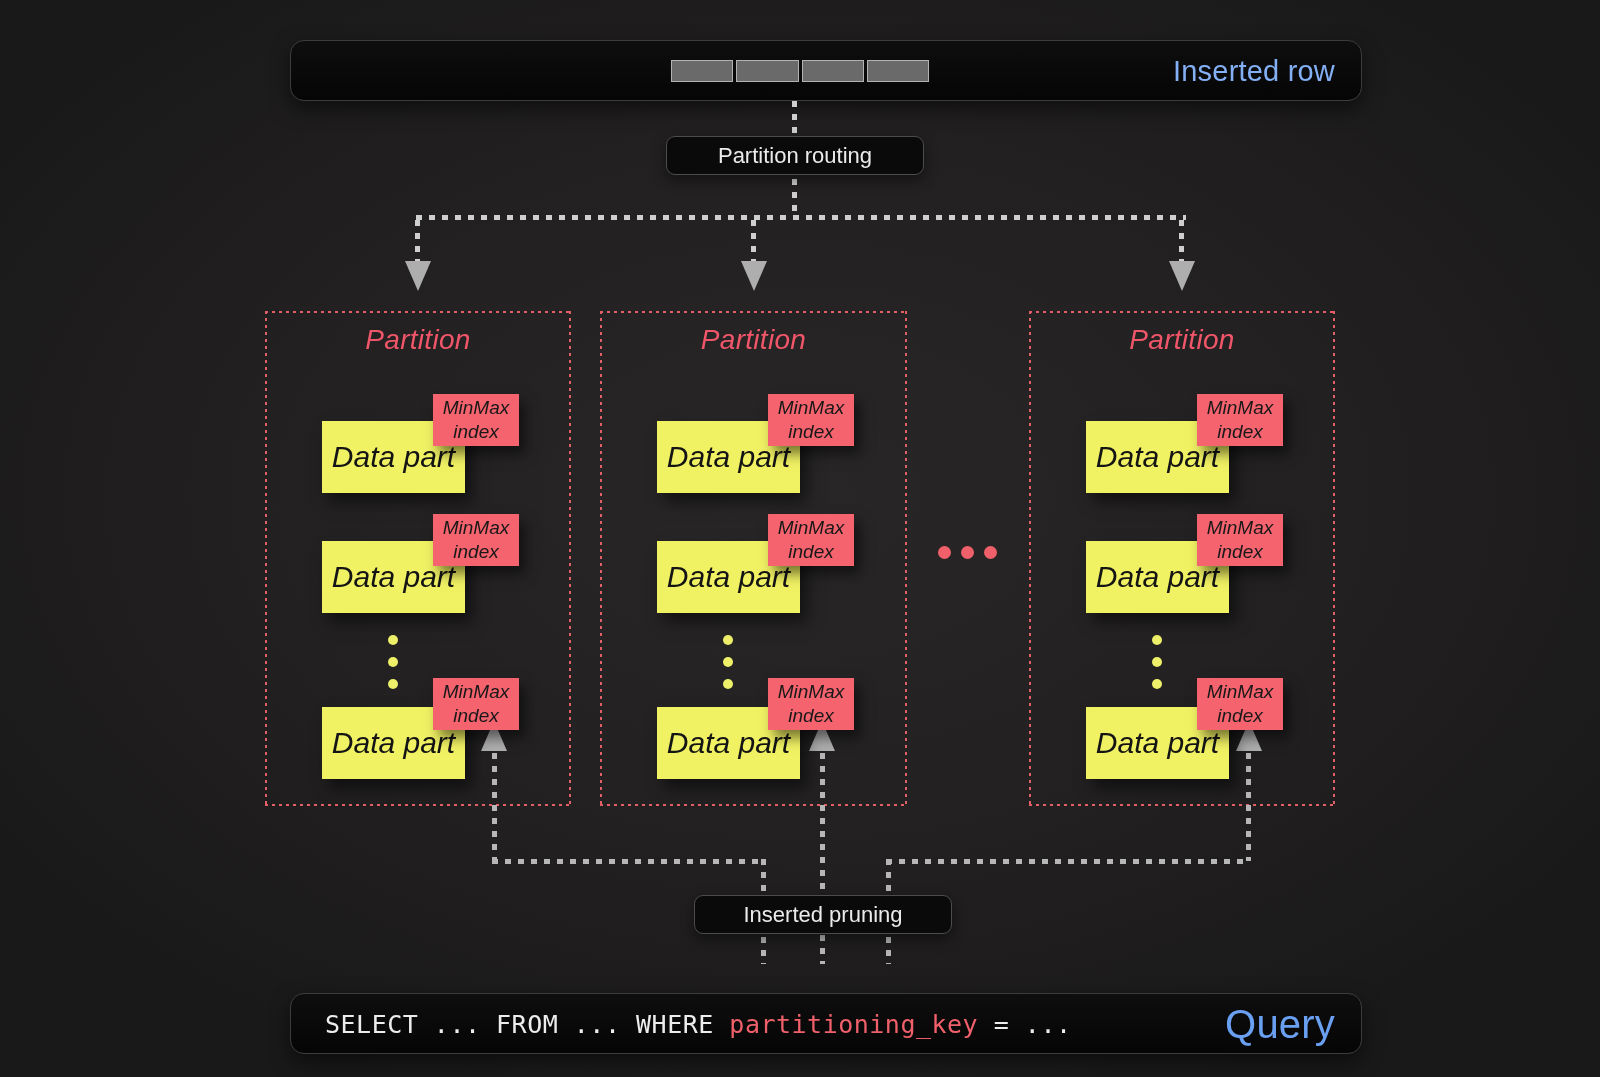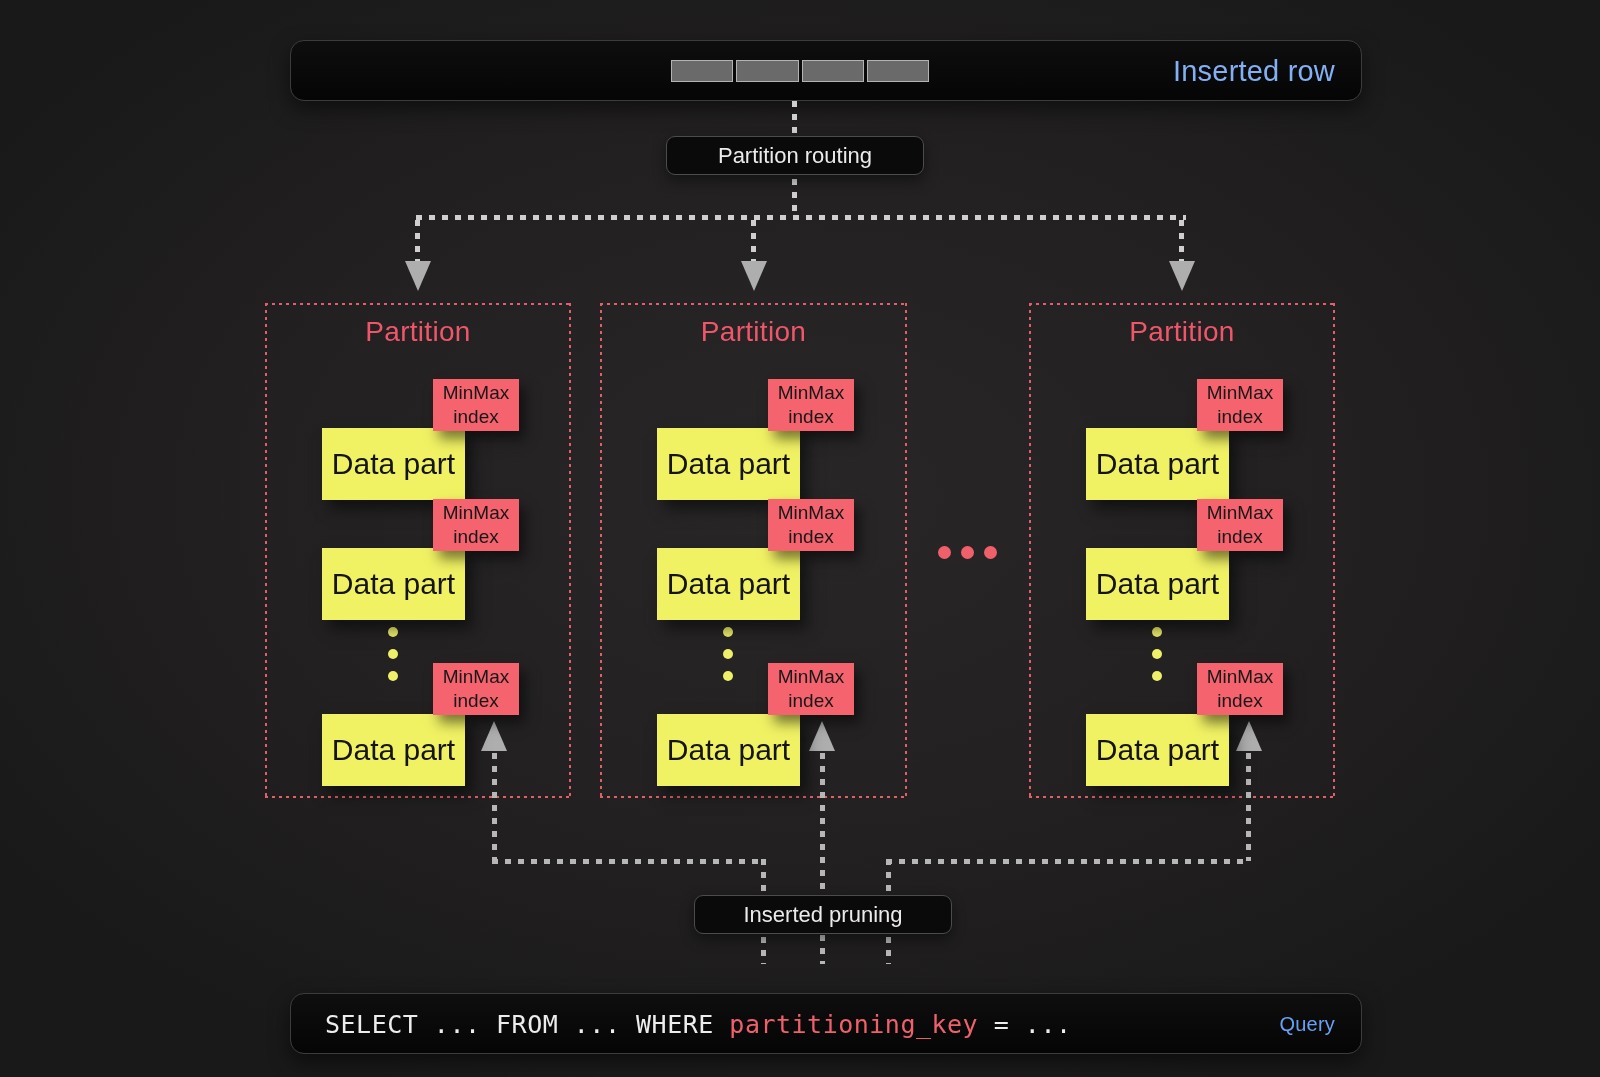--- a/index.html
+++ b/index.html
@@ -15,21 +15,21 @@
     background:linear-gradient(#0e0e0e,#050505);
     border:1px solid #3c3c3c; border-radius:14px;
     box-shadow:0 8px 20px rgba(0,0,0,.5);
   }
   .top-bar { top:40px; }
   .query-bar { top:973px;margin-top:20px; }
   .bar-label {
     position:absolute; right:26px; top:50%; transform:translateY(-50%);
     color:#83aff5; font-size:29px; letter-spacing:.2px; white-space:pre;
   }
-  .query-label { font-size:20px; color:#6aa0f2; }
+  .query-label { font-size:40px; color:#6aa0f2; }
 
   
   .segments { position:absolute; left:380px; top:19px; width:258px; height:22px; display:flex; gap:3px; }
   .seg { flex:1; background:#6a6a6a; border:1px solid #b3b3b3; box-sizing:border-box; }
 
   
   .code {
     position:absolute; left:34px; top:50%; transform:translateY(-50%);
     font-family:"DejaVu Sans Mono","Liberation Mono",monospace;
     font-size:25px; color:#ededed; white-space:pre; letter-spacing:.5px;
@@ -53,46 +53,47 @@
     position:absolute; width:258px; height:39px; box-sizing:border-box; z-index:6;
     background:#0a0a0a; border:1px solid #4c4c4c; border-radius:9px;
     color:#ebebeb; font-size:22px; display:flex; align-items:center; justify-content:center;
     box-shadow:0 5px 14px rgba(0,0,0,.45);
   }
   .routing-label { left:666px; top:136px; }
   .pruning-label { left:694px; top:895px; }
 
   
   .partition {
-    position:absolute; top:303px; height:495px;
+    position:absolute; top:311px; height:495px;
     background-image:
       repeating-linear-gradient(to right,#e25f68 0 3px,transparent 3px 7px),
       repeating-linear-gradient(to right,#e25f68 0 3px,transparent 3px 7px),
       repeating-linear-gradient(to bottom,#e25f68 0 3px,transparent 3px 7px),
       repeating-linear-gradient(to bottom,#e25f68 0 3px,transparent 3px 7px);
     background-size:100% 2px,100% 2px,2px 100%,2px 100%;
     background-position:left top,left bottom,left top,right top;
     background-repeat:no-repeat;
+    font-style:italic;
   }
   .partition-title {
     position:absolute; top:13px; left:0; right:0; text-align:center;
     color:#f0566a; font-size:28px; letter-spacing:.3px;
   }
   .datapart {
     position:absolute; left:57px; width:143px; height:72px; z-index:2;
     background:#f0f163; color:#141414; font-size:30px;
     display:flex; align-items:center; justify-content:center;
     box-shadow:7px 9px 14px rgba(0,0,0,.5);
-    margin-top:15px;
   }
   .minmax {
     position:absolute; left:168px; width:86px; height:52px; z-index:3; padding:0 5px; box-sizing:border-box;
     background:#f4636e; color:#181818; font-size:19px; line-height:1.25;
     display:flex; align-items:center; justify-content:center; text-align:center;
     box-shadow:6px 8px 12px rgba(0,0,0,.5);
+    margin-top:7px;
   }
   .r1-idx { top:76px; }  .r1-box { top:110px; }
   .r2-idx { top:196px; } .r2-box { top:230px; }
   .r3-idx { top:360px; } .r3-box { top:396px; }
 
   .vdots { position:absolute; left:123px; top:324px; display:flex; flex-direction:column; gap:12px; }
   .vdots span { width:10px; height:10px; border-radius:50%; background:#eef06a; }
 
   .hdots { position:absolute; left:938px; top:546px; display:flex; gap:10px; }
   .hdots span { width:13px; height:13px; border-radius:50%; background:#f0606b; }

